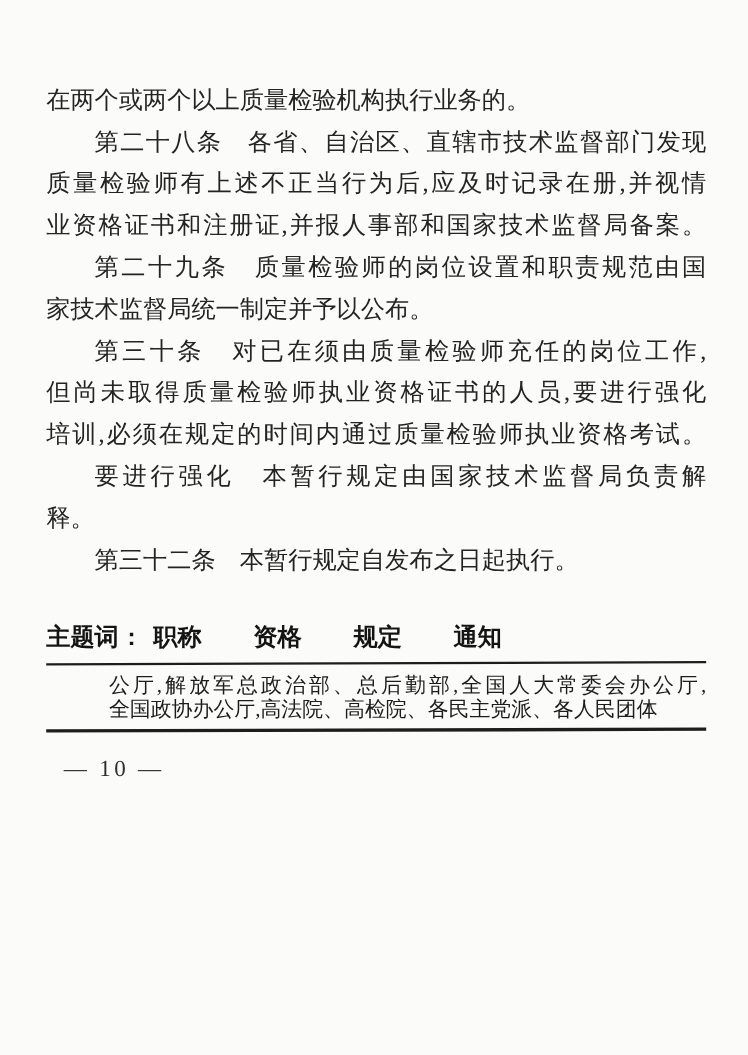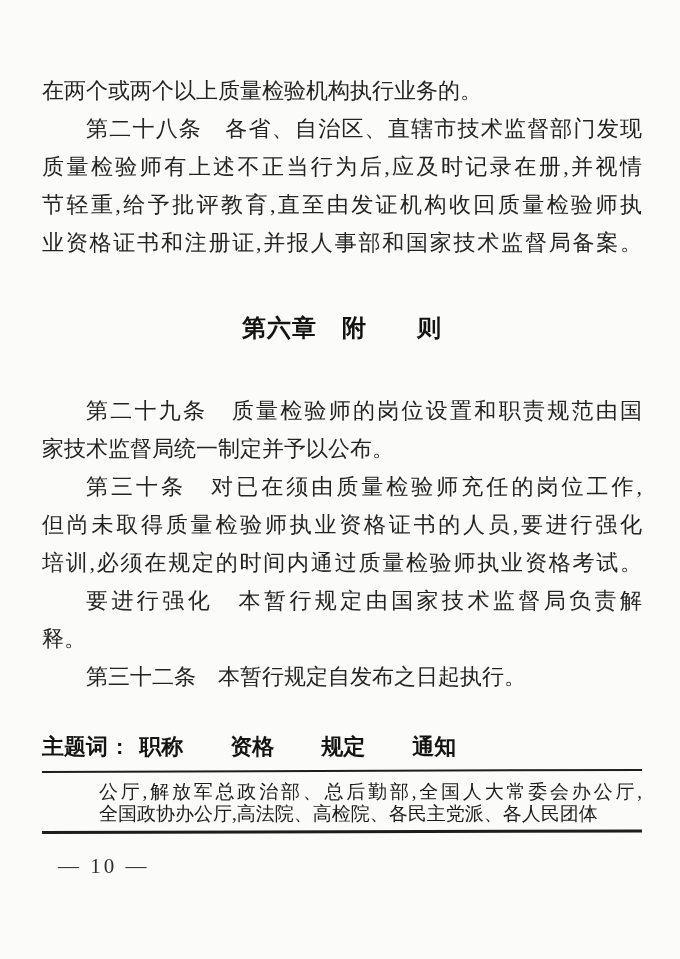--- a/index.html
+++ b/index.html
@@ -79,24 +79,22 @@
   }
 </style>
 </head>
 <body>
 
 <div class="page">
 
   <div class="bline">在两个或两个以上质量检验机构执行业务的。</div>
   <div class="bline indent fill">第二十八条　各省、自治区、直辖市技术监督部门发现</div>
   <div class="bline fill">质量检验师有上述不正当行为后,应及时记录在册,并视情</div>
-  <div class="bline fill">节轻重,给予批评教育,直至由发证机构收回质量检验师执</div>
   <div class="bline fill">业资格证书和注册证,并报人事部和国家技术监督局备案。</div>
 
-  <div class="chapter">第六章　附　　则</div>
 
   <div class="bline indent fill">第二十九条　质量检验师的岗位设置和职责规范由国</div>
   <div class="bline">家技术监督局统一制定并予以公布。</div>
   <div class="bline indent fill">第三十条　对已在须由质量检验师充任的岗位工作,</div>
   <div class="bline fill">但尚未取得质量检验师执业资格证书的人员,要进行强化</div>
   <div class="bline fill">培训,必须在规定的时间内通过质量检验师执业资格考试。</div>
   <div class="bline indent fill">要进行强化　本暂行规定由国家技术监督局负责解</div>
   <div class="bline">释。</div>
   <div class="bline indent">第三十二条　本暂行规定自发布之日起执行。</div>
 

